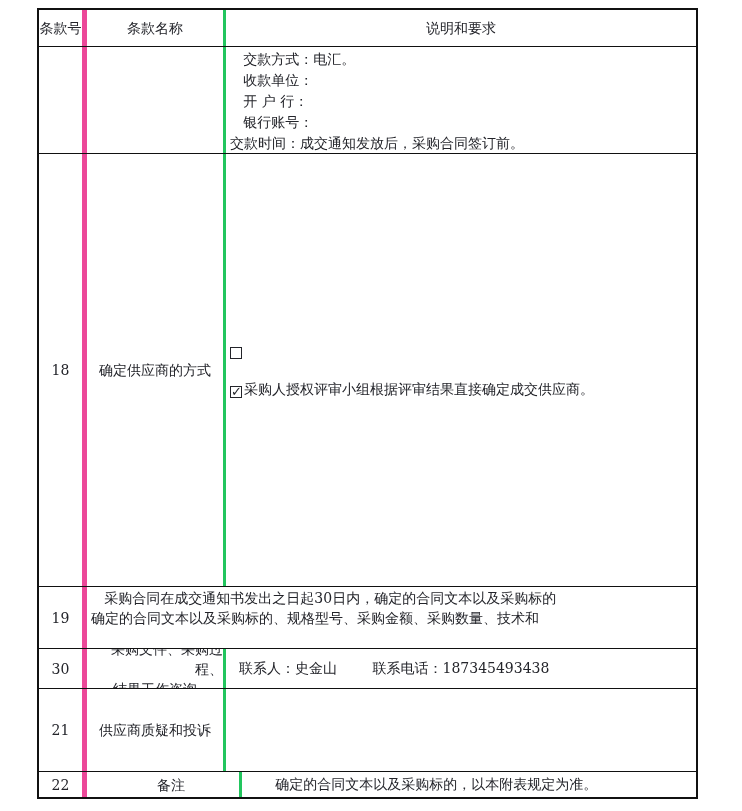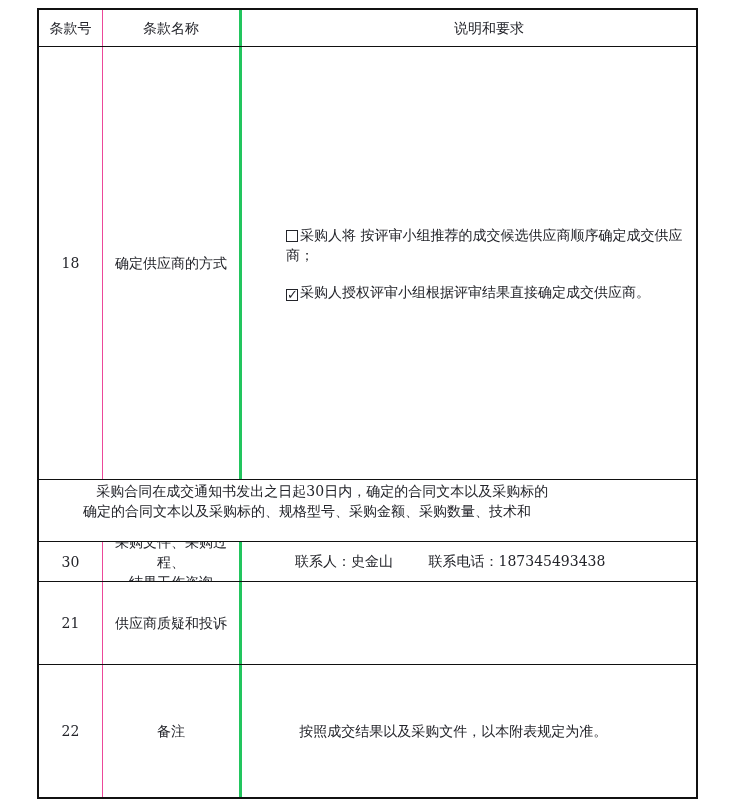--- a/index.html
+++ b/index.html
@@ -8,25 +8,25 @@
     font-family:"DejaVu Serif","Liberation Serif",serif;
     color:#23242a; font-size:14px;
     overflow:hidden;
   }
   .doc-table {
     position:absolute; left:37px; top:8px; width:661px; height:791px;
     box-sizing:border-box; border:2px solid #111;
     display:flex; flex-direction:column; background:#fff;
   }
   .tr { display:flex; flex-direction:row; box-sizing:border-box; border-bottom:1px solid #111; }
-  .tr:last-child { border-bottom:none; flex:1; }
+  .tr:last-child { border-bottom:none; flex:1;gap:16px; }
   .td { box-sizing:border-box; overflow:hidden; }
-  .c1 { width:64px;  border-right:1px solid #ec4899; }
+  .c1 { width:48px;  border-right:5px solid #ec4899; }
   .c2 { width:139px; border-right:3px solid #22c55e; }
-  .c3 { flex:1;margin-left:40px; }
+  .c3 { flex:1; }
   .center-cell { display:flex; align-items:center; justify-content:center; text-align:center; line-height:20px; }
   .content { padding:2px 4px; }
   .line { line-height:21px; white-space:pre-wrap; }
   .lh20 .line { line-height:20px; }
   .center-v { display:flex; flex-direction:column; justify-content:center; }
   
   .r-header { height:37px; }
   .r-a  { height:107px; }
   .r-18 { height:433px; }
   .r-19 { height:62px; }
@@ -34,48 +34,60 @@
   .r-21 { height:83px; }
   
   .opts { display:flex; flex-direction:column; justify-content:center; gap:17px; height:100%; padding:0 4px; box-sizing:border-box; }
   .opt-line { line-height:20px; white-space:pre-wrap; }
   .checkbox {
     display:inline-block; width:12px; height:12px; box-sizing:border-box;
     border:1px solid #23242a; margin-right:2px; vertical-align:-2px;
     font-size:13px; line-height:10px; text-align:center; overflow:visible;
     font-family:"DejaVu Sans","Liberation Sans",sans-serif;
   }
-  .name-lines { display:flex; flex-direction:column; align-items:center; justify-content:center; height:100%; text-align:center; }
+  .name-lines { display:flex; flex-direction:column; align-items:center; justify-content:center; height:100%; text-align:right; }
   .name-lines div { line-height:20px; }
 </style>
 </head>
 <body>
 
 <div class="page">
   <div class="doc-table">
 
     <div class="tr r-header">
       <div class="td c1 center-cell">条款号</div>
       <div class="td c2 center-cell">条款名称</div>
       <div class="td c3 center-cell">说明和要求</div>
     </div>
 
+    <div class="tr r-a">
+      <div class="td c1 center-cell"></div>
+      <div class="td c2 center-cell"></div>
+      <div class="td c3 content">
+        <div class="line">   交款方式：电汇。</div>
+        <div class="line">   收款单位：</div>
+        <div class="line">   开 户 行：</div>
+        <div class="line">   银行账号：</div>
+        <div class="line">交款时间：成交通知发放后，采购合同签订前。</div>
+      </div>
+    </div>
 
     <div class="tr r-18">
       <div class="td c1 center-cell">18</div>
       <div class="td c2 center-cell">确定供应商的方式</div>
       <div class="td c3">
         <div class="opts">
-          <div class="opt-line"><span class="checkbox"></span><span>采购人将 按评审小组推荐的成交候选供应商顺序确定成交供应商；</span></div>
+          <div class="opt-line"><span class="checkbox"></span></div>
           <div class="opt-line"><span class="checkbox checked">✓</span><span>采购人授权评审小组根据评审结果直接确定成交供应商。</span></div>
         </div>
       </div>
     </div>
 
     <div class="tr r-19">
+      <div class="td c1 center-cell">19</div>
       <div class="td c3 content lh20" style="padding-top:1px">
         <div class="line">   采购合同在成交通知书发出之日起30日内，确定的合同文本以及采购标的</div>
         <div class="line">确定的合同文本以及采购标的、规格型号、采购金额、采购数量、技术和</div>
 
       </div>
     </div>
 
     <div class="tr r-20">
       <div class="td c1 center-cell">30</div>
       <div class="td c2">
@@ -91,18 +103,18 @@
 
     <div class="tr r-21">
       <div class="td c1 center-cell">21</div>
       <div class="td c2 center-cell">供应商质疑和投诉</div>
     </div>
 
     <div class="tr">
       <div class="td c1 center-cell">22</div>
       <div class="td c2 center-cell">备注</div>
       <div class="td c3 content center-v">
-        <div class="line">   按照成交结果以及采购文件，以本附表规定为准。</div>
+        <div class="line">   确定的合同文本以及采购标的，以本附表规定为准。</div>
       </div>
     </div>
 
   </div>
 </div>
 
 </body></html>

